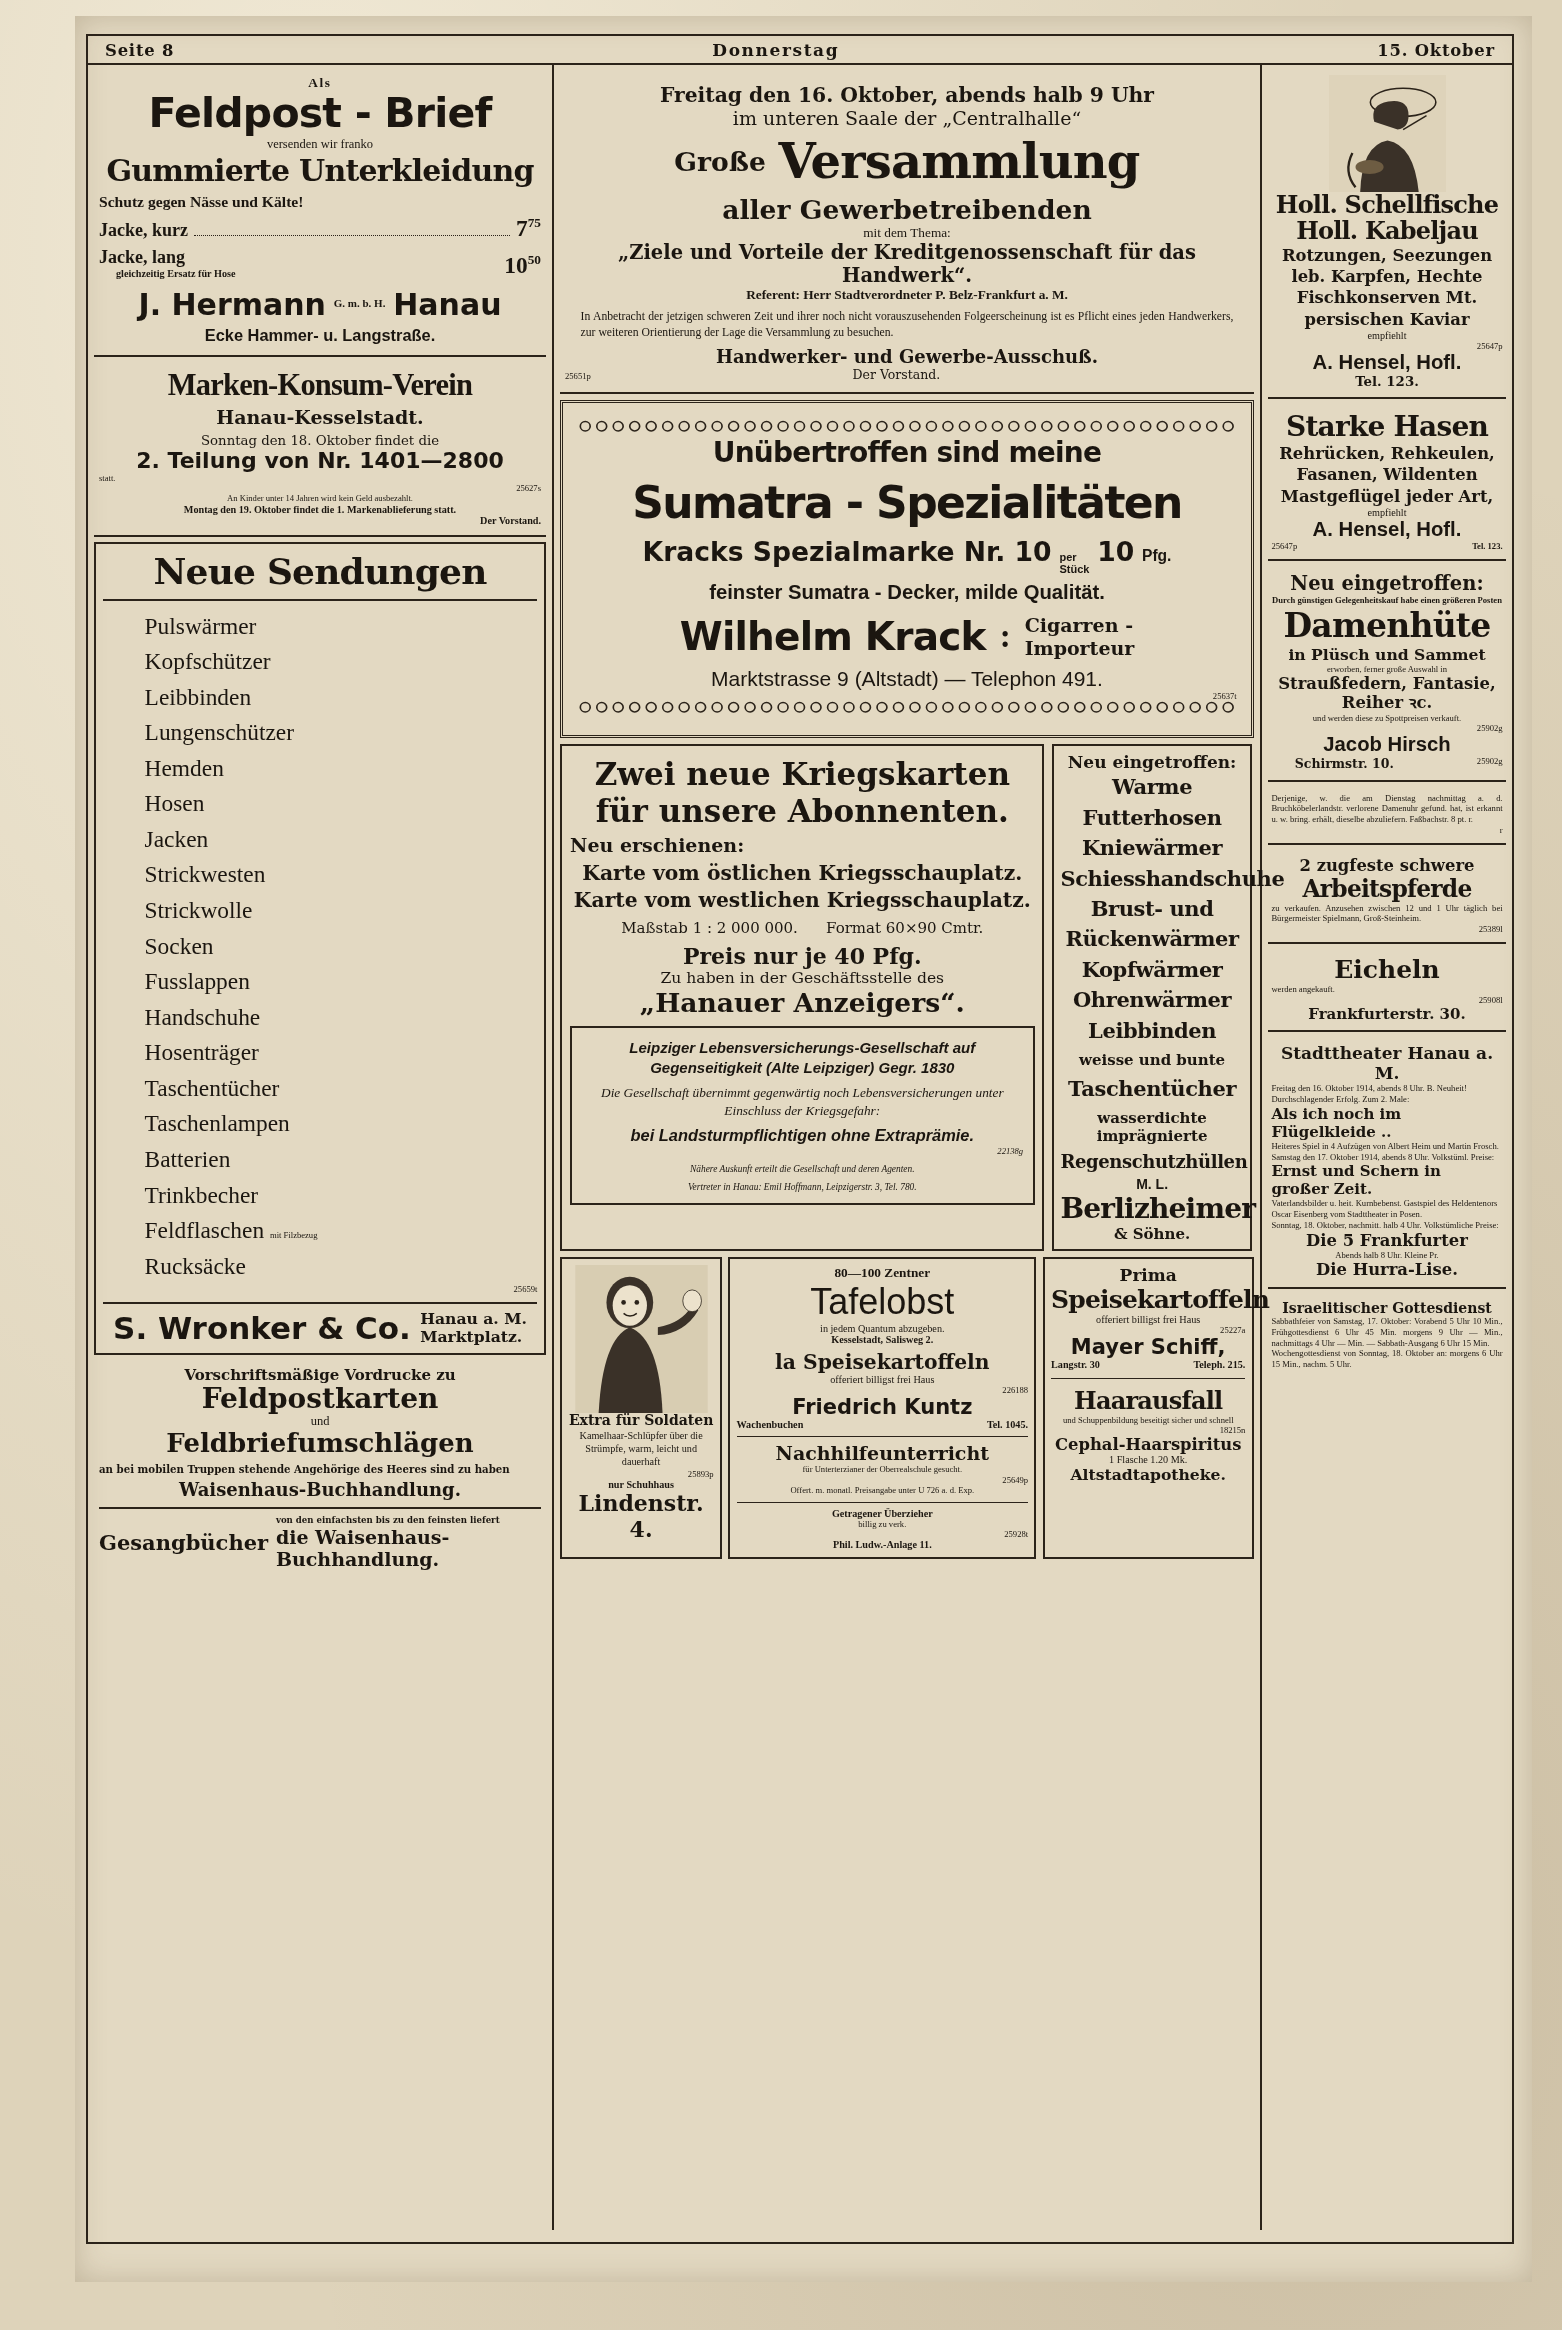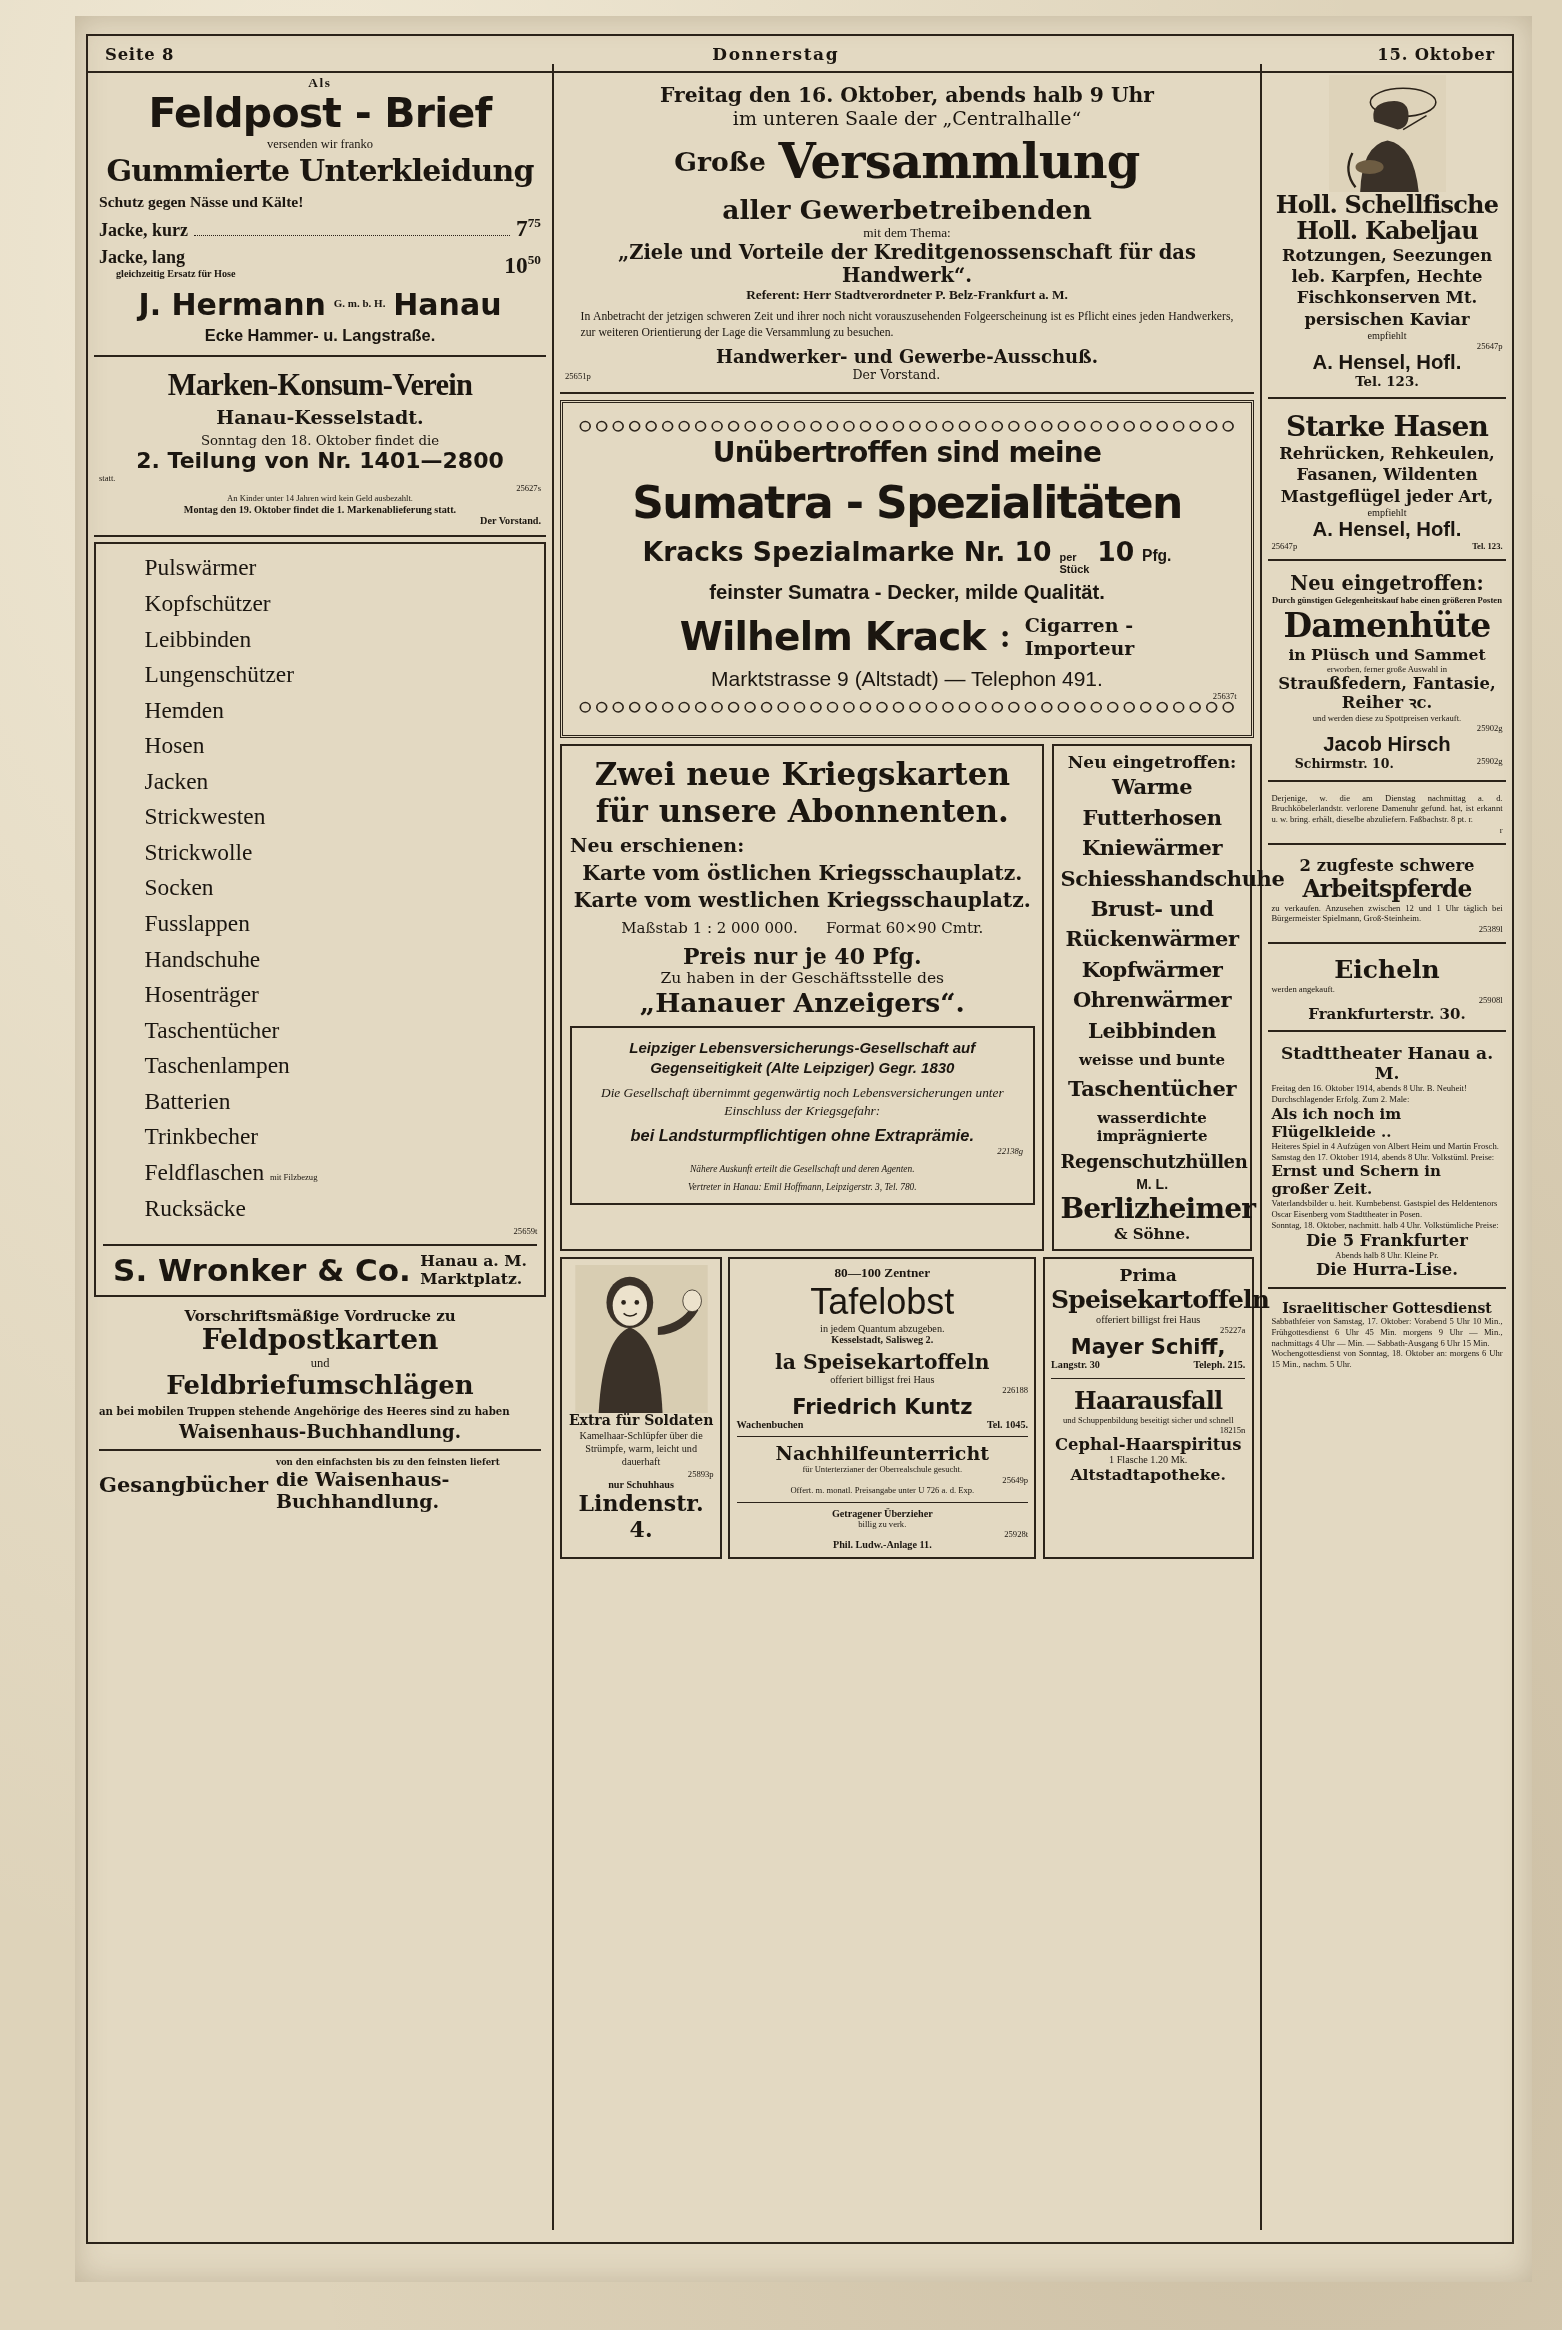--- a/index.html
+++ b/index.html
@@ -26,21 +26,21 @@
     background:#e3d9c2;
     box-shadow:0 0 31px rgba(90,70,40,.25) inset;
   }
   .frame{
     position:absolute;left:86px;top:34px;width:1428px;height:2210px;
     border:2.3px solid #2b231a;
     box-sizing:border-box;
   }
   
   .masthead{
-    position:absolute;left:88px;top:37px;width:1424px;height:36px;
+    position:absolute;left:88px;top:37px;width:1424px;height:28px;
     display:flex;align-items:center;justify-content:space-between;
     padding:0 17px;box-sizing:border-box;
     font-family:"DejaVu Serif", serif;
     font-weight:bold;font-size:16.4px;letter-spacing:0.8px;
     border-bottom:2.3px solid #2b231a;
     text-align:center;
   }
   .masthead .mid{font-size:17px;letter-spacing:1.6px;}
   
   .cols{
@@ -247,20 +247,21 @@
         <div class="mkv3">Sonntag den 18. Oktober findet die</div>
         <div class="mkv4">2. Teilung von Nr. 1401—2800</div>
         <div class="tiny">statt.</div>
         <div class="num">25627s</div>
         <div class="tiny ctr">An Kinder unter 14 Jahren wird kein Geld ausbezahlt.</div>
         <div class="small b ctr">Montag den 19. Oktober findet die 1. Markenablieferung statt.</div>
         <div class="small b" style="text-align:right">Der Vorstand.</div>
       </div>
 
       <div class="ad box">
+        <div class="neue-title">Neue Sendungen</div>
         <ul class="goods">
           <li>Pulswärmer</li>
           <li>Kopfschützer</li>
           <li>Leibbinden</li>
           <li>Lungenschützer</li>
           <li>Hemden</li>
           <li>Hosen</li>
           <li>Jacken</li>
           <li>Strickwesten</li>
           <li>Strickwolle</li>

